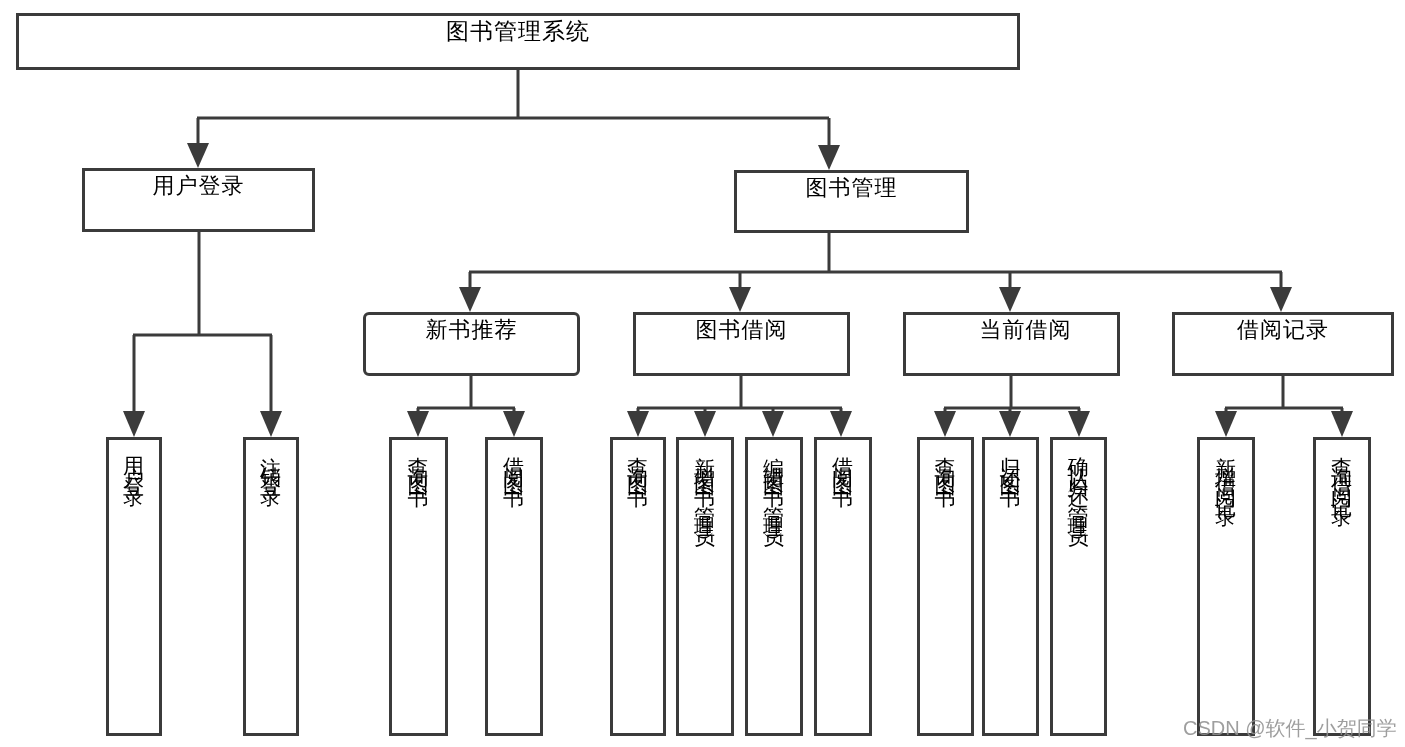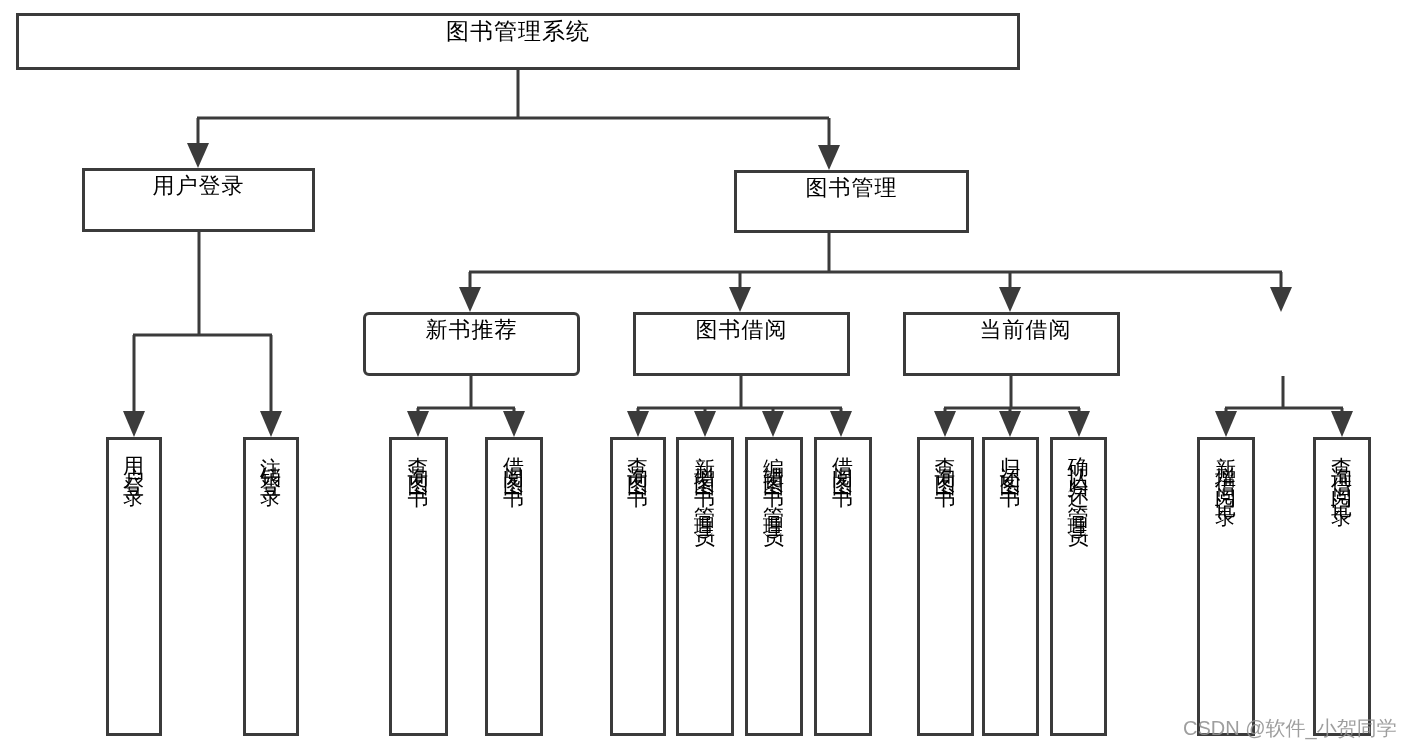--- a/index.html
+++ b/index.html
@@ -109,20 +109,23 @@
 
   <div class="node h" style="left:363px; top:312px; width:217px; height:64px;border-radius:6px;">
     <span class="label">新书推荐</span>
   </div>
   <div class="node h" style="left:633px; top:312px; width:217px; height:64px;">
     <span class="label">图书借阅</span>
   </div>
   <div class="node h" style="left:903px; top:312px; width:217px; height:64px;padding-left:28px;">
     <span class="label">当前借阅</span>
   </div>
+  <div class="node h" style="left:1172px; top:312px; width:222px; height:64px;">
+    <span class="label">借阅记录</span>
+  </div>
 
   <div class="node v" style="left:106px; top:437px; width:56px; height:299px;">
     <span class="label">用户登录</span>
   </div>
   <div class="node v" style="left:243px; top:437px; width:56px; height:299px;">
     <span class="label">注销登录</span>
   </div>
 
   <div class="node v" style="left:389px; top:437px; width:59px; height:299px;">
     <span class="label">查询图书</span>

